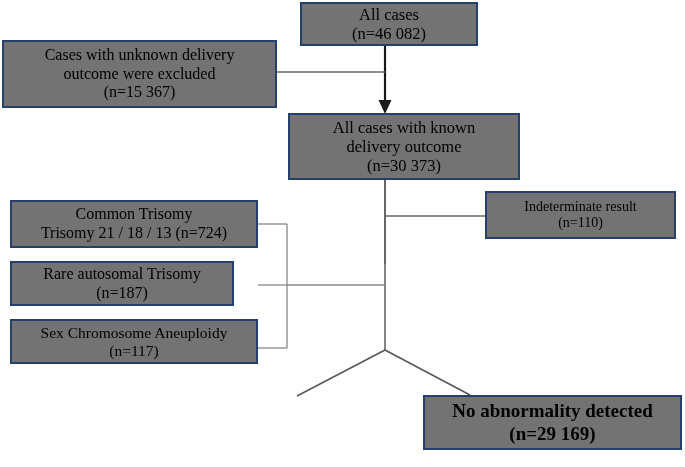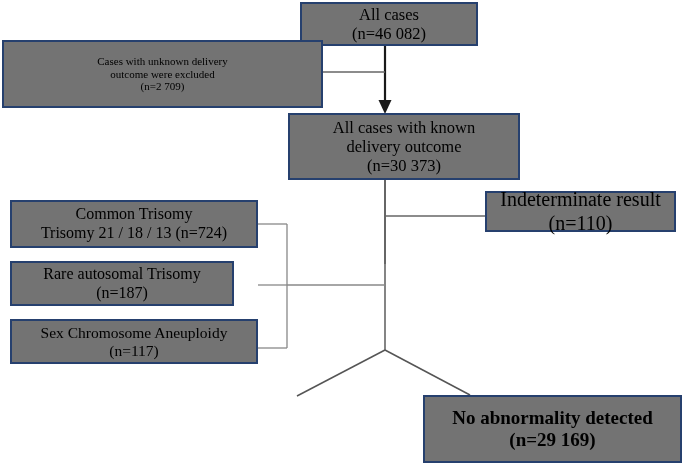--- a/index.html
+++ b/index.html
@@ -41,50 +41,50 @@
   .node .line {
     display: block;
     white-space: nowrap;
   }
   
   #node-all-cases {
     left: 300px; top: 2px; width: 178px; height: 44px;
     font-size: 16.5px;
   }
   #node-excluded {
-    left: 2px; top: 40px; width: 321px; height: 68px;
-    font-size: 11px;
+    left: 2px; top: 40px; width: 275px; height: 68px;
+    font-size: 16px;
   }
   #node-known-outcome {
     left: 288px; top: 113px; width: 232px; height: 67px;
     font-size: 16.5px;
   }
   #node-indeterminate {
-    left: 485px; top: 191px; width: 191px; height: 41px;
-    font-size: 20px;
+    left: 485px; top: 191px; width: 191px; height: 48px;
+    font-size: 14px;
   }
   #node-common-trisomy {
     left: 10px; top: 200px; width: 248px; height: 48px;
     font-size: 16px;
   }
   #node-rare-trisomy {
     left: 10px; top: 261px; width: 224px; height: 45px;
     font-size: 16px;
   }
   #node-sca {
     left: 10px; top: 319px; width: 248px; height: 45px;
     font-size: 15.5px;
   }
   #node-fetal-cnv {
     left: 148px; top: 396px; width: 207px; height: 68px;
     font-size: 19px;
     font-weight: bold;
   }
   #node-no-abnormality {
-    left: 423px; top: 395px; width: 259px; height: 68px;
+    left: 423px; top: 395px; width: 259px; height: 55px;
     font-size: 19px;
     font-weight: bold;
   }
 </style>
 </head>
 <body>
 
 <div id="canvas">
 
   <svg id="svg-connectors" viewBox="0 0 685 467">
@@ -111,21 +111,21 @@
   </svg>
 
   <div class="node" id="node-all-cases">
     <span class="line">All cases</span>
     <span class="line">(n=46 082)</span>
   </div>
 
   <div class="node" id="node-excluded">
     <span class="line">Cases with unknown delivery</span>
     <span class="line">outcome were excluded</span>
-    <span class="line">(n=2 709)</span>
+    <span class="line">(n=15 367)</span>
   </div>
 
   <div class="node" id="node-known-outcome">
     <span class="line">All cases with known</span>
     <span class="line">delivery outcome</span>
     <span class="line">(n=30 373)</span>
   </div>
 
   <div class="node" id="node-indeterminate">
     <span class="line">Indeterminate result</span>

